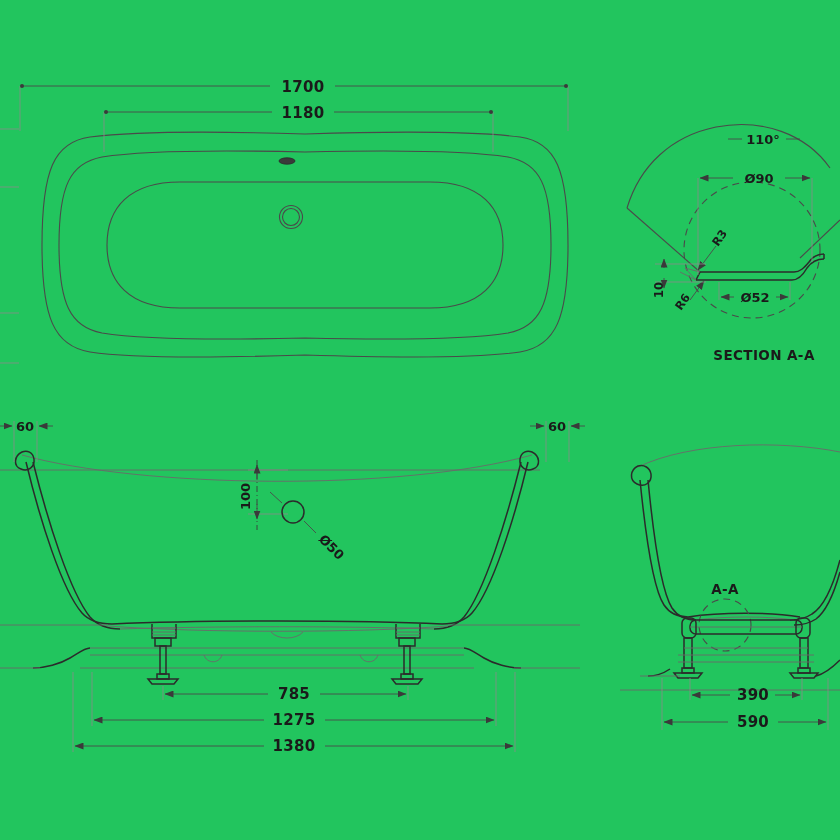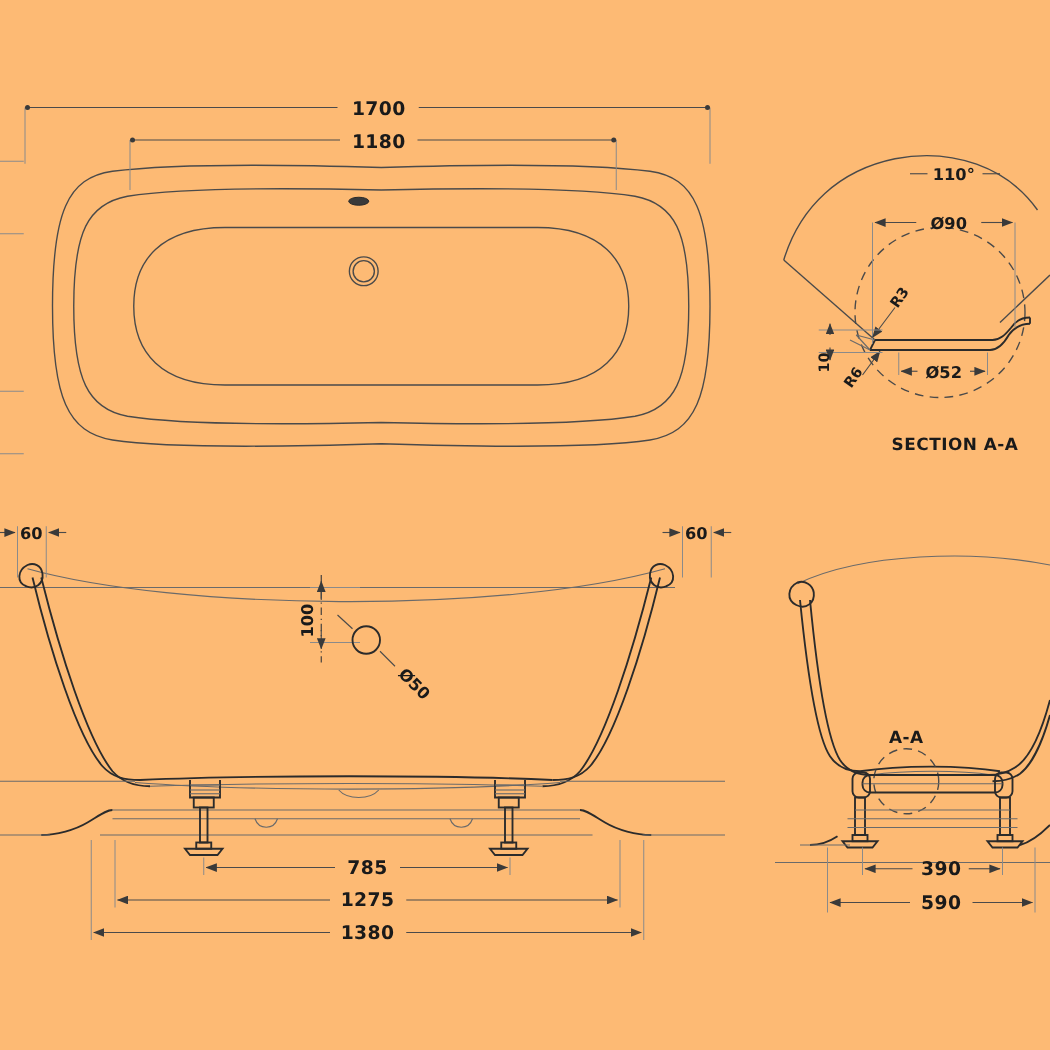--- a/index.html
+++ b/index.html
@@ -4,21 +4,21 @@
 <style>
   html, body {
     margin: 0;
     padding: 0;
     background: #ffffff;
   }
   #sheet {
     position: relative;
     width: 840px;
     height: 840px;
-    background: #fdba74;
+    background: #22c55e;
     overflow: hidden;
     font-family: "DejaVu Sans", "Liberation Sans", sans-serif;
   }
   #sheet svg {
     position: absolute;
     top: 0;
     left: 0;
     width: 840px;
     height: 840px;
     display: block;

